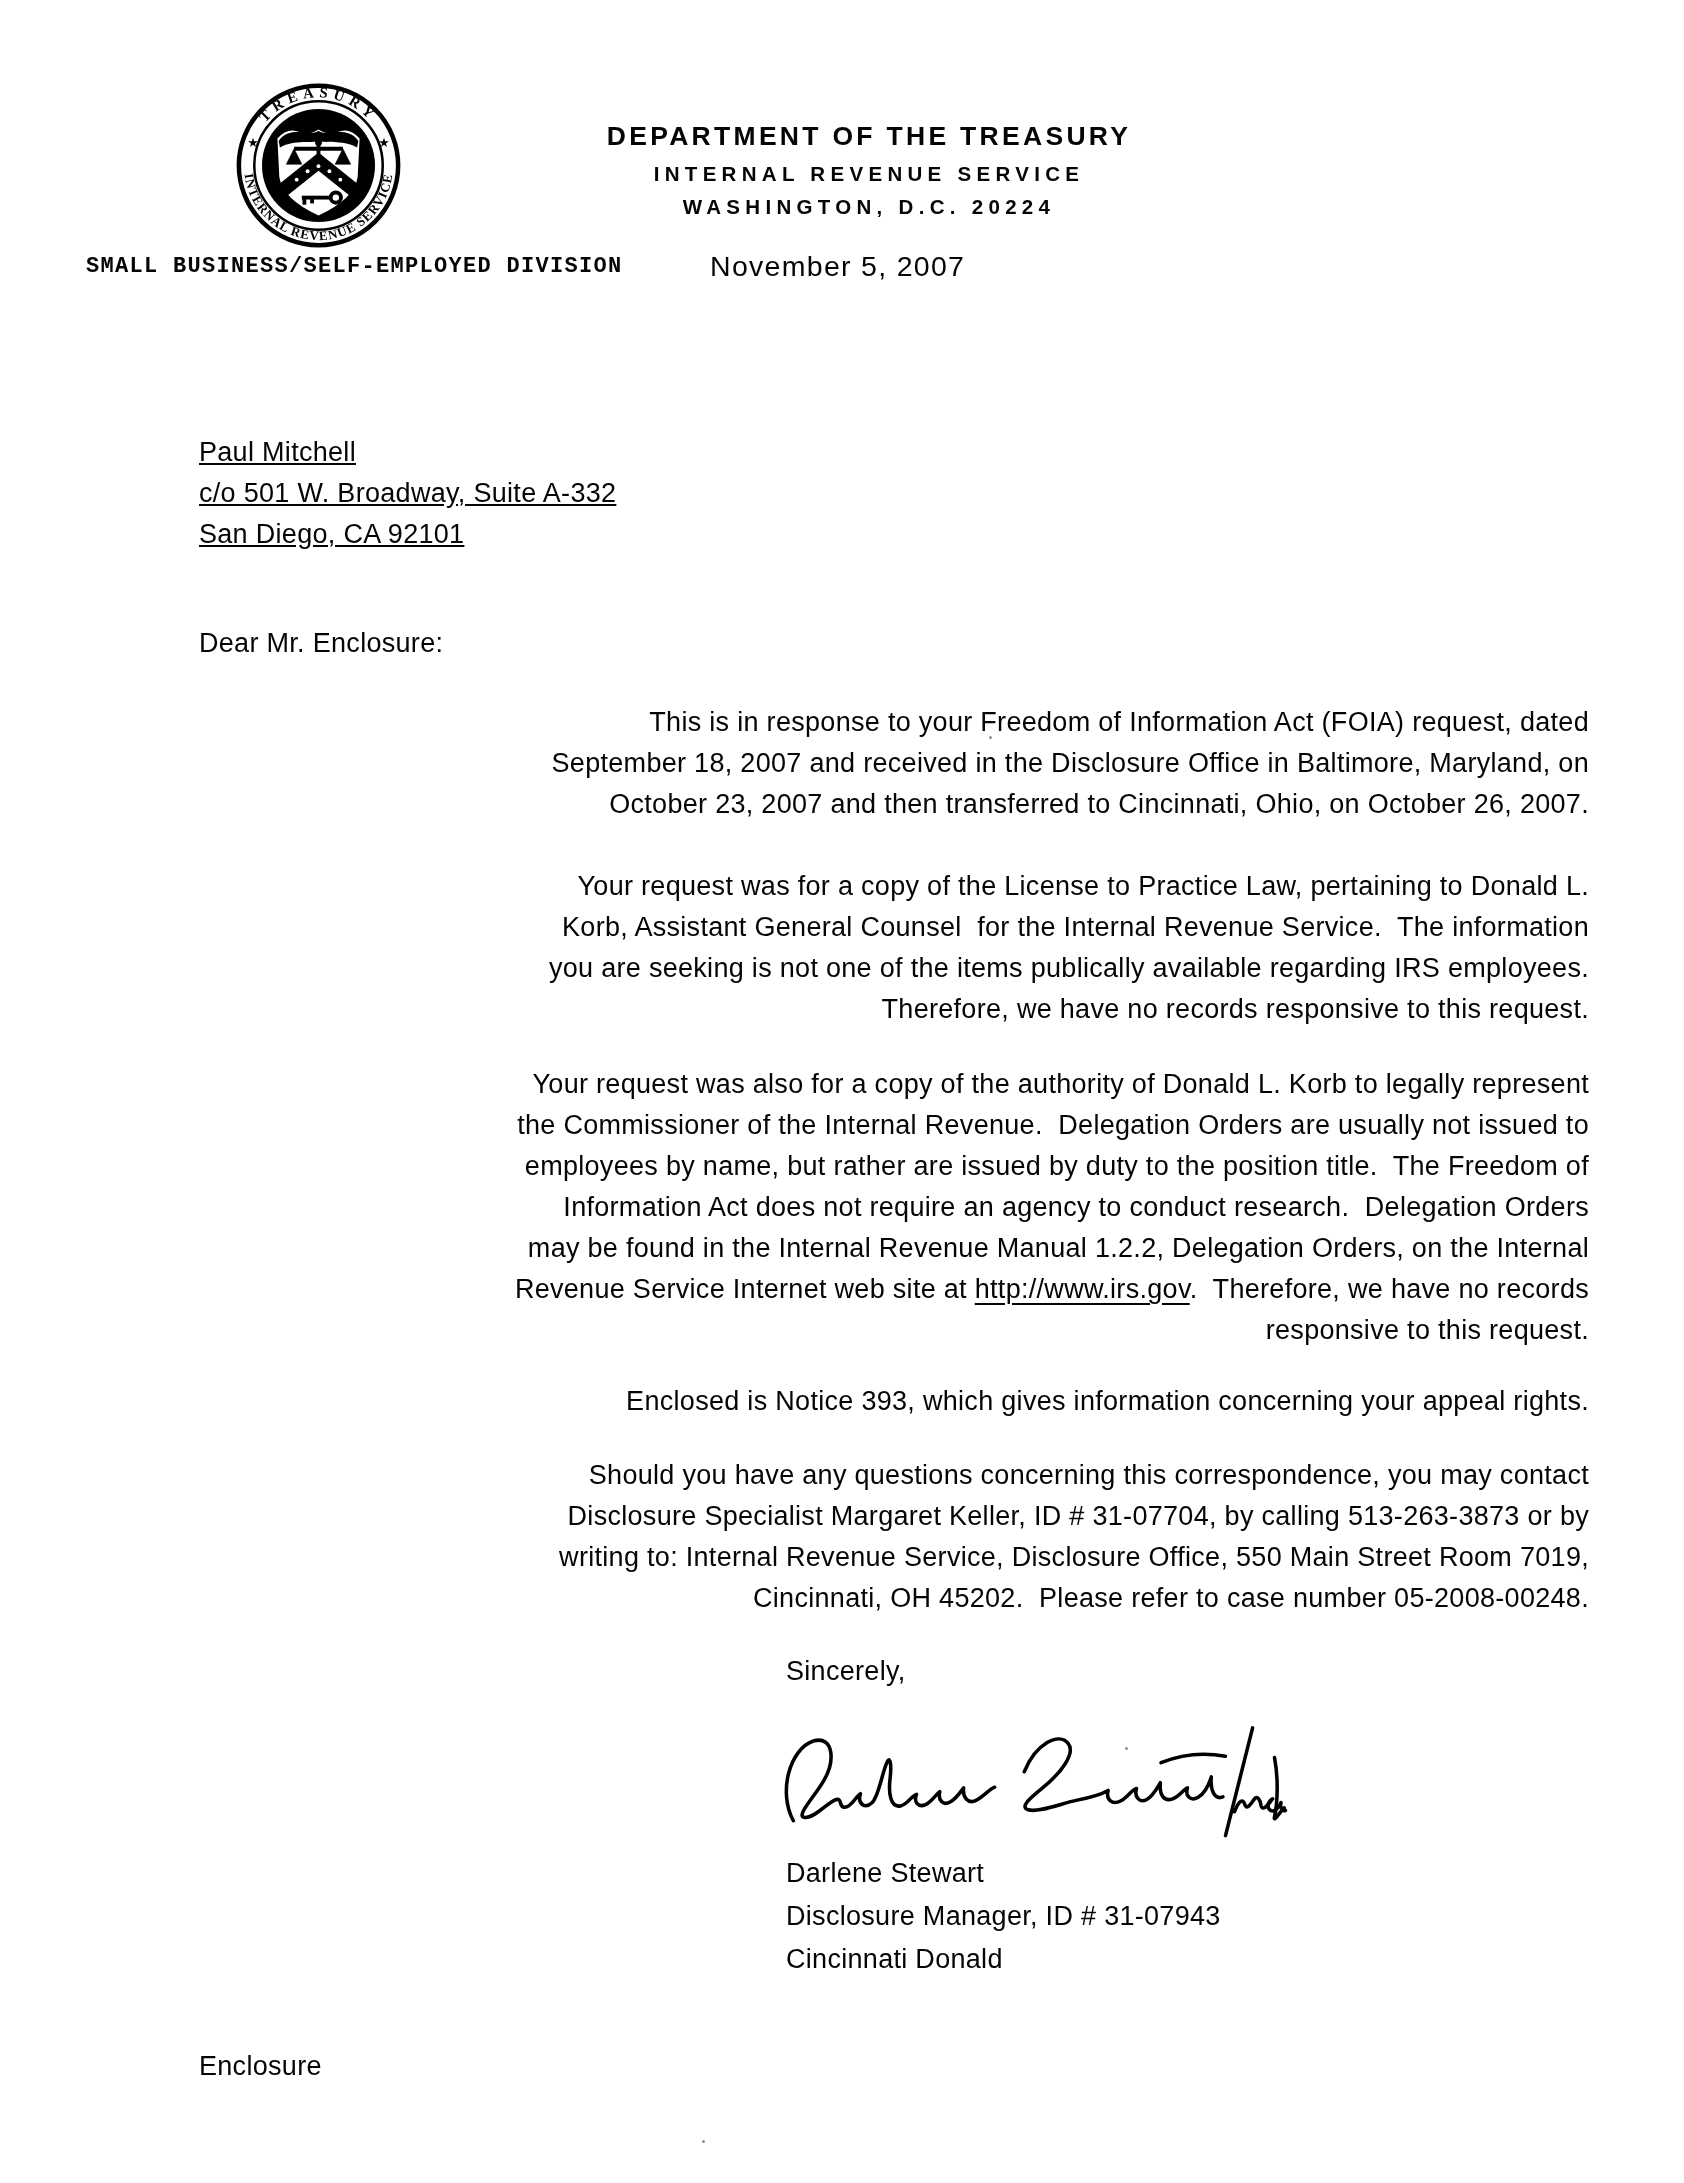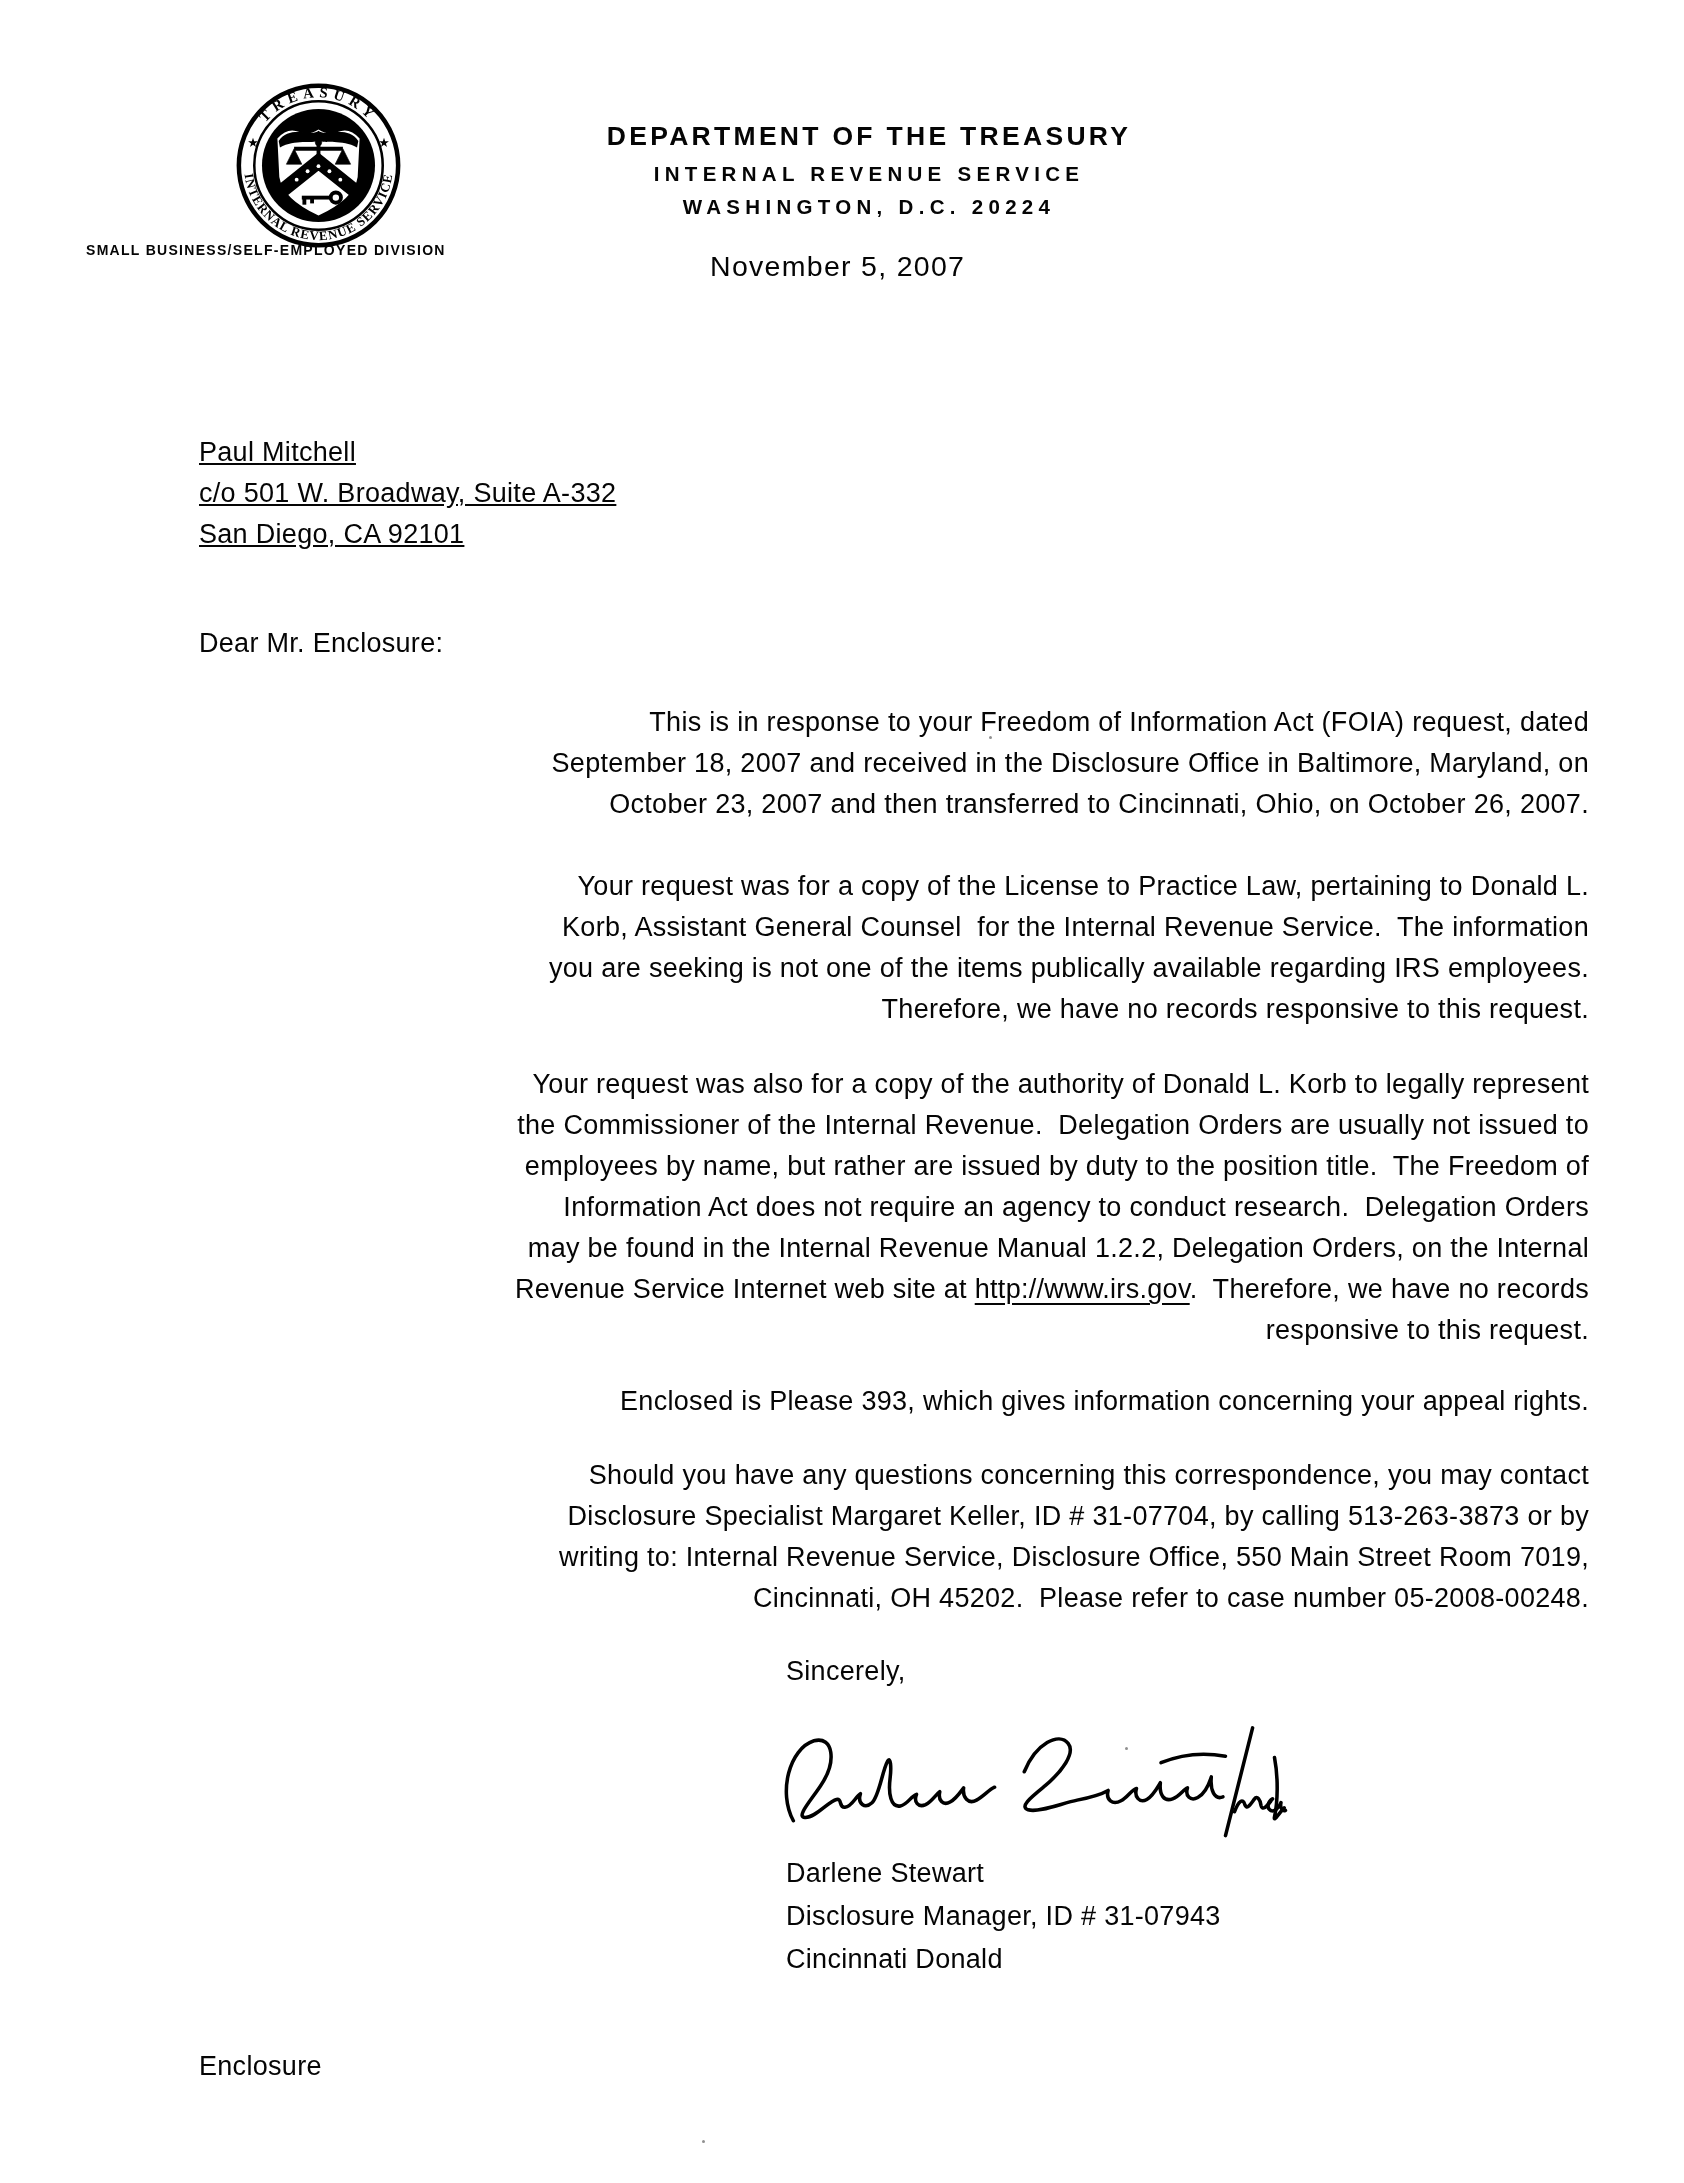--- a/index.html
+++ b/index.html
@@ -5,21 +5,21 @@
   html,body{margin:0;padding:0;background:#ffffff;}
   .page{
     position:relative;width:1684px;height:2183px;background:#ffffff;color:#050505;
     font-family:"Liberation Sans", sans-serif;overflow:hidden;
   }
   .seal{position:absolute;left:235px;top:82px;width:167px;height:167px;}
   .letterhead{position:absolute;left:525px;top:120px;width:688px;text-align:center;}
   .dept{font-size:26.5px;font-weight:bold;letter-spacing:3.3px;line-height:32px;}
   .svc{font-size:20.5px;font-weight:bold;letter-spacing:5.3px;line-height:25px;margin-top:9.3px;}
   .city{font-size:20.5px;font-weight:bold;letter-spacing:5.3px;line-height:25px;margin-top:8px;}
-  .division{position:absolute;left:86px;top:242px;font-size:14px;font-weight:bold;letter-spacing:1.3px;}
+  .division{position:absolute;left:86px;top:254px;font-size:22px;font-weight:bold;letter-spacing:1.3px;font-family:Liberation Mono, monospace;}
   .date{position:absolute;left:710px;top:250px;font-size:28.5px;letter-spacing:1.3px;}
   .flow{position:absolute;left:199px;top:432px;width:1390px;font-size:27px;line-height:41px;letter-spacing:0.3px;}
   .para{margin:0;white-space:pre-wrap;text-align:right;}
   .addr div{line-height:41px;text-decoration:underline;}
   .salutation{margin:68px 0 0 0;white-space:pre-wrap;}
   .p1{margin-top:38px;}
   .p2{margin-top:41px;}
   .p3{margin-top:34px;}
   .p4{margin-top:30px;}
   .p5{margin-top:33px;}
@@ -112,21 +112,21 @@
 Therefore, we have no records responsive to this request.</p>
 
     <p class="para p3"><span>Your request was also for a copy of the authority of Donald L. Korb to legally represent
 the Commissioner of the Internal Revenue.  Delegation Orders are usually not issued to
 employees by name, but rather are issued by duty to the position title.  The Freedom of
 Information Act does not require an agency to conduct research.  Delegation Orders
 may be found in the Internal Revenue Manual 1.2.2, Delegation Orders, on the Internal
 Revenue Service Internet web site at </span><span class="url">http://www.irs.gov</span><span>.  Therefore, we have no records
 responsive to this request.</span></p>
 
-    <p class="para p4">Enclosed is Please 393, which gives information concerning your appeal rights.</p>
+    <p class="para p4">Enclosed is Notice 393, which gives information concerning your appeal rights.</p>
 
     <p class="para p5">Should you have any questions concerning this correspondence, you may contact
 Disclosure Specialist Margaret Keller, ID # 31-07704, by calling 513-263-3873 or by
 writing to: Internal Revenue Service, Disclosure Office, 550 Main Street Room 7019,
 Cincinnati, OH 45202.  Please refer to case number 05-2008-00248.</p>
 
     <div class="closing">
       <div class="valediction">Sincerely,</div>
 
       <svg class="sig-svg" viewBox="0 0 800 210" width="516" height="136">

